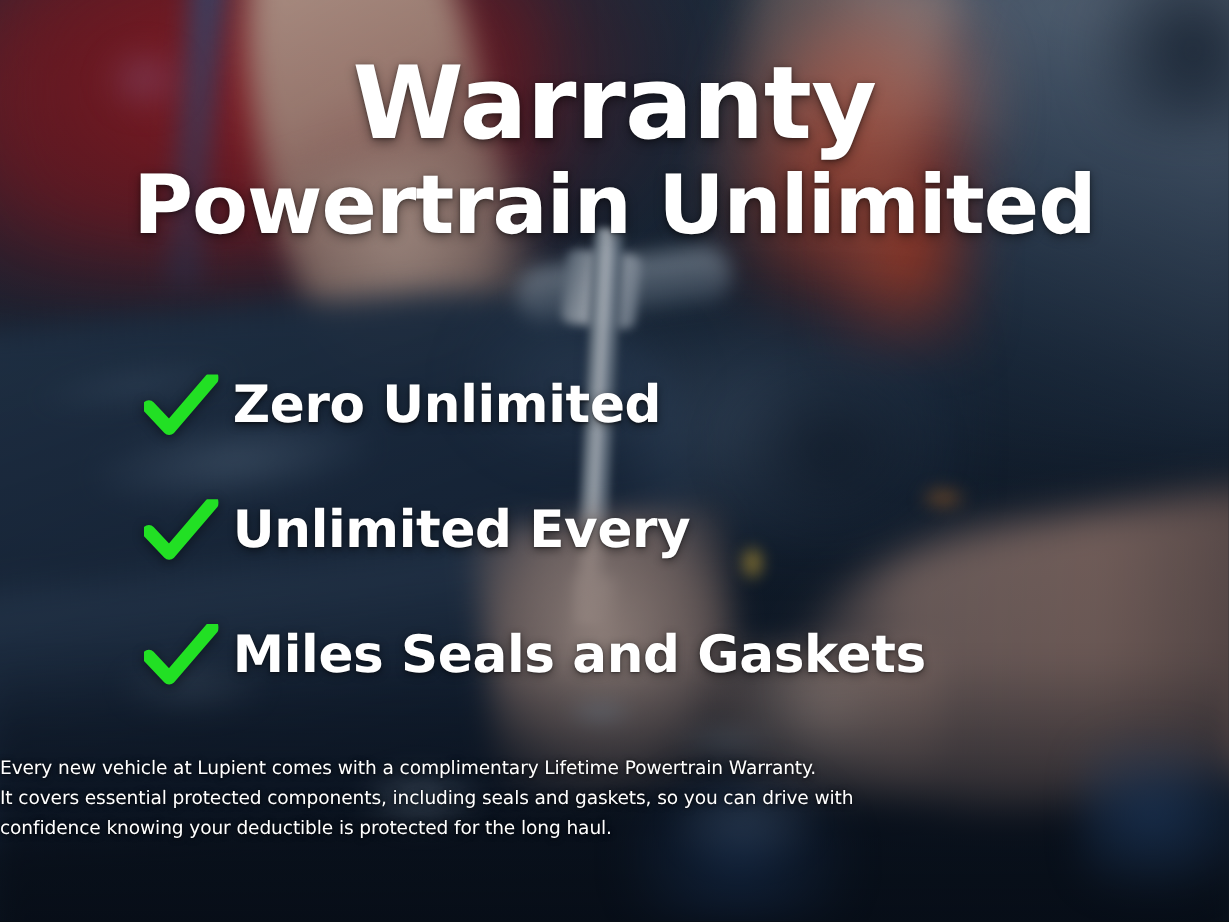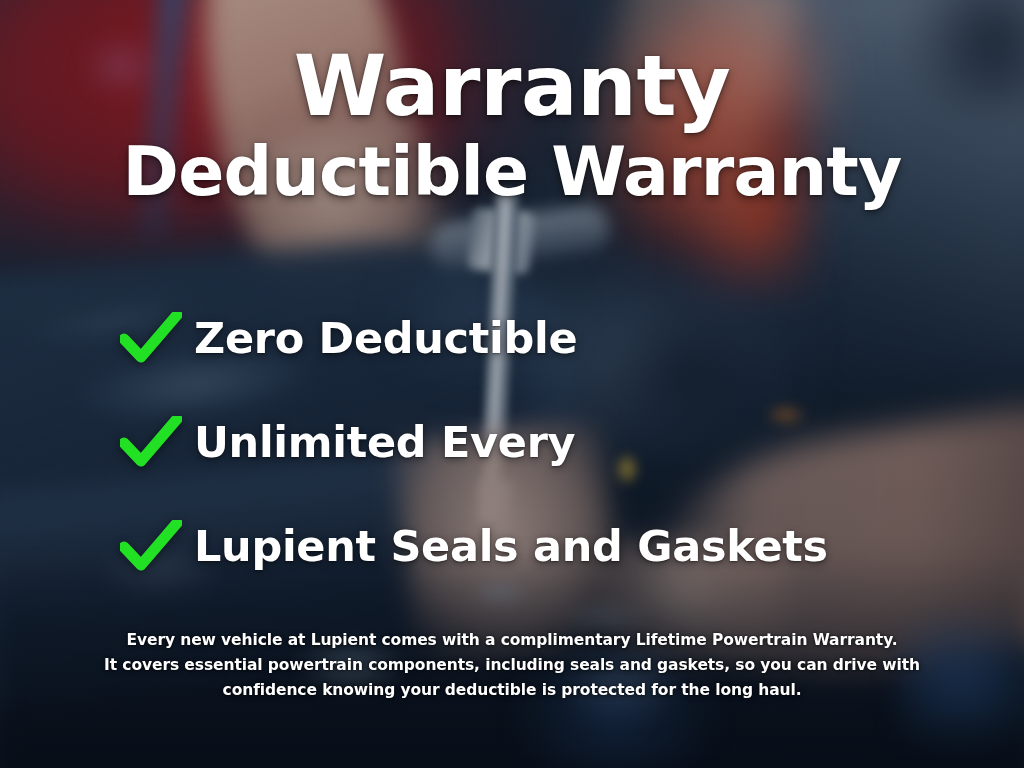--- a/index.html
+++ b/index.html
@@ -334,24 +334,24 @@
     font-weight: 900;
     letter-spacing: -0.3px;
     white-space: nowrap;
     text-shadow: 0 2px 8px rgba(0,0,0,0.45), 0 1px 2px rgba(0,0,0,0.4);
   }
 
   .footnote {
     position: absolute;
     left: 0; right: 0;
     top: 628px;
-    text-align: center;
+    text-align: left;
     color: #ffffff;
     font-size: 15.5px;
-    font-weight: bold;
+    font-weight: normal;
     line-height: 1.62;
     letter-spacing: -0.1px;
     text-shadow: 0 1px 5px rgba(0,0,0,0.7), 0 0 2px rgba(0,0,0,0.55);
   }
   .footnote p { margin: 0; }
 </style>
 </head>
 <body>
 
 <div class="stage">
@@ -394,54 +394,54 @@
     <div class="bg-chrome-spec-b"></div>
     <div class="bg-bottom-blue2"></div>
     <div class="bg-bottom-blue"></div>
     <div class="bg-veil"></div>
   </div>
 
   <div class="content">
 
     <div class="headline-block">
       <div class="headline-1">Warranty</div>
-      <div class="headline-2">Deductible Warranty</div>
+      <div class="headline-2">Powertrain Unlimited</div>
     </div>
 
     <div class="benefits">
 
       <div class="benefit-row">
         <span class="check-icon">
           <svg width="62" height="52" viewBox="0 0 62 52" aria-hidden="true">
             <path d="M4 27 L21 45 L57 3" fill="none" stroke="#22E024" stroke-width="11" stroke-linecap="round" stroke-linejoin="round"></path>
           </svg>
         </span>
-        <span class="benefit-label">Zero Deductible</span>
+        <span class="benefit-label">Zero Unlimited</span>
       </div>
 
       <div class="benefit-row">
         <span class="check-icon">
           <svg width="62" height="52" viewBox="0 0 62 52" aria-hidden="true">
             <path d="M4 27 L21 45 L57 3" fill="none" stroke="#22E024" stroke-width="11" stroke-linecap="round" stroke-linejoin="round"></path>
           </svg>
         </span>
         <span class="benefit-label">Unlimited Every</span>
       </div>
 
       <div class="benefit-row">
         <span class="check-icon">
           <svg width="62" height="52" viewBox="0 0 62 52" aria-hidden="true">
             <path d="M4 27 L21 45 L57 3" fill="none" stroke="#22E024" stroke-width="11" stroke-linecap="round" stroke-linejoin="round"></path>
           </svg>
         </span>
-        <span class="benefit-label">Lupient Seals and Gaskets</span>
+        <span class="benefit-label">Miles Seals and Gaskets</span>
       </div>
 
     </div>
 
     <div class="footnote">
       <p>Every new vehicle at Lupient comes with a complimentary Lifetime Powertrain Warranty.</p>
-      <p>It covers essential powertrain components, including seals and gaskets, so you can drive with</p>
+      <p>It covers essential protected components, including seals and gaskets, so you can drive with</p>
       <p>confidence knowing your deductible is protected for the long haul.</p>
     </div>
 
   </div>
 </div>
 
 </body></html>

